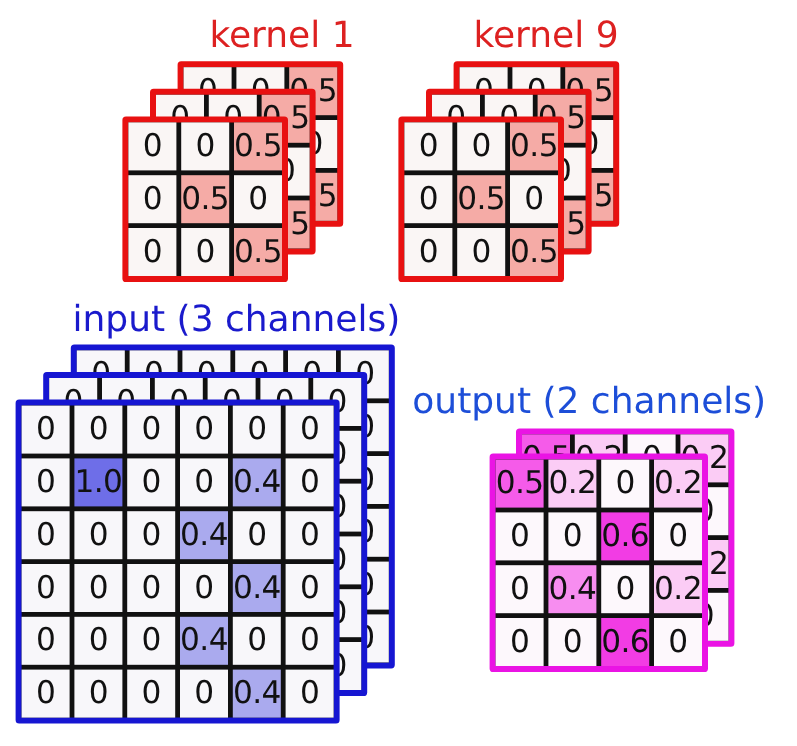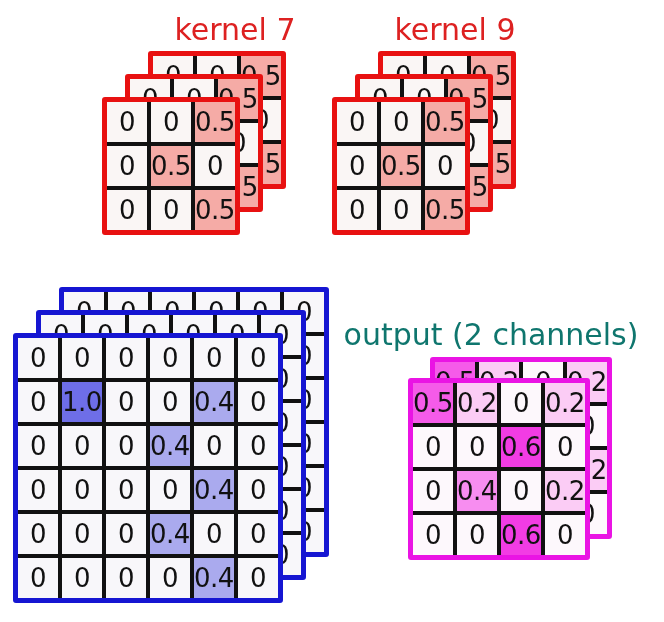--- a/index.html
+++ b/index.html
@@ -19,26 +19,27 @@
   .cell {
     width:40px; height:40px; display:flex; align-items:center; justify-content:center;
     font-size:26px; letter-spacing:-0.5px; color:#111111; white-space:nowrap; overflow:visible;
   }
 </style>
 </head>
 <body>
 
 <div class="canvas">
 
-  <div class="group-title" style="left: 235px; top: 13px; color: rgb(221, 33, 33);">kernel 7</div>
+  <div class="group-title" style="left: 235px; top: 13px; color: rgb(221, 33, 33);">kernel 1</div>
 
   <div class="group-title" style="left: 455px; top: 13px; color: rgb(221, 33, 33);">kernel 9</div>
 
-
-  <div class="group-title" style="left: 491px; top: 318px; color: #0f766e;">output (2 channels)</div>
+  <div class="group-title" style="left: 197px; top: 250px; color: rgb(26, 26, 204);">input (3 channels)</div>
+
+  <div class="group-title" style="left: 491px; top: 318px; color: #1d4ed8;">output (2 channels)</div>
 
   <div class="stack">
       <div class="matrix" style="left: 148px; top: 51px; border-color: rgb(232, 17, 17); grid-template-columns: repeat(3, 40px);">
         <div class="cell" style="background: rgb(250, 246, 245);">0</div>
         <div class="cell" style="background: rgb(250, 246, 245);">0</div>
         <div class="cell" style="background: rgb(245, 171, 166);">0.5</div>
         <div class="cell" style="background: rgb(250, 246, 245);">0</div>
         <div class="cell" style="background: rgb(245, 171, 166);">0.5</div>
         <div class="cell" style="background: rgb(250, 246, 245);">0</div>
         <div class="cell" style="background: rgb(250, 246, 245);">0</div>

